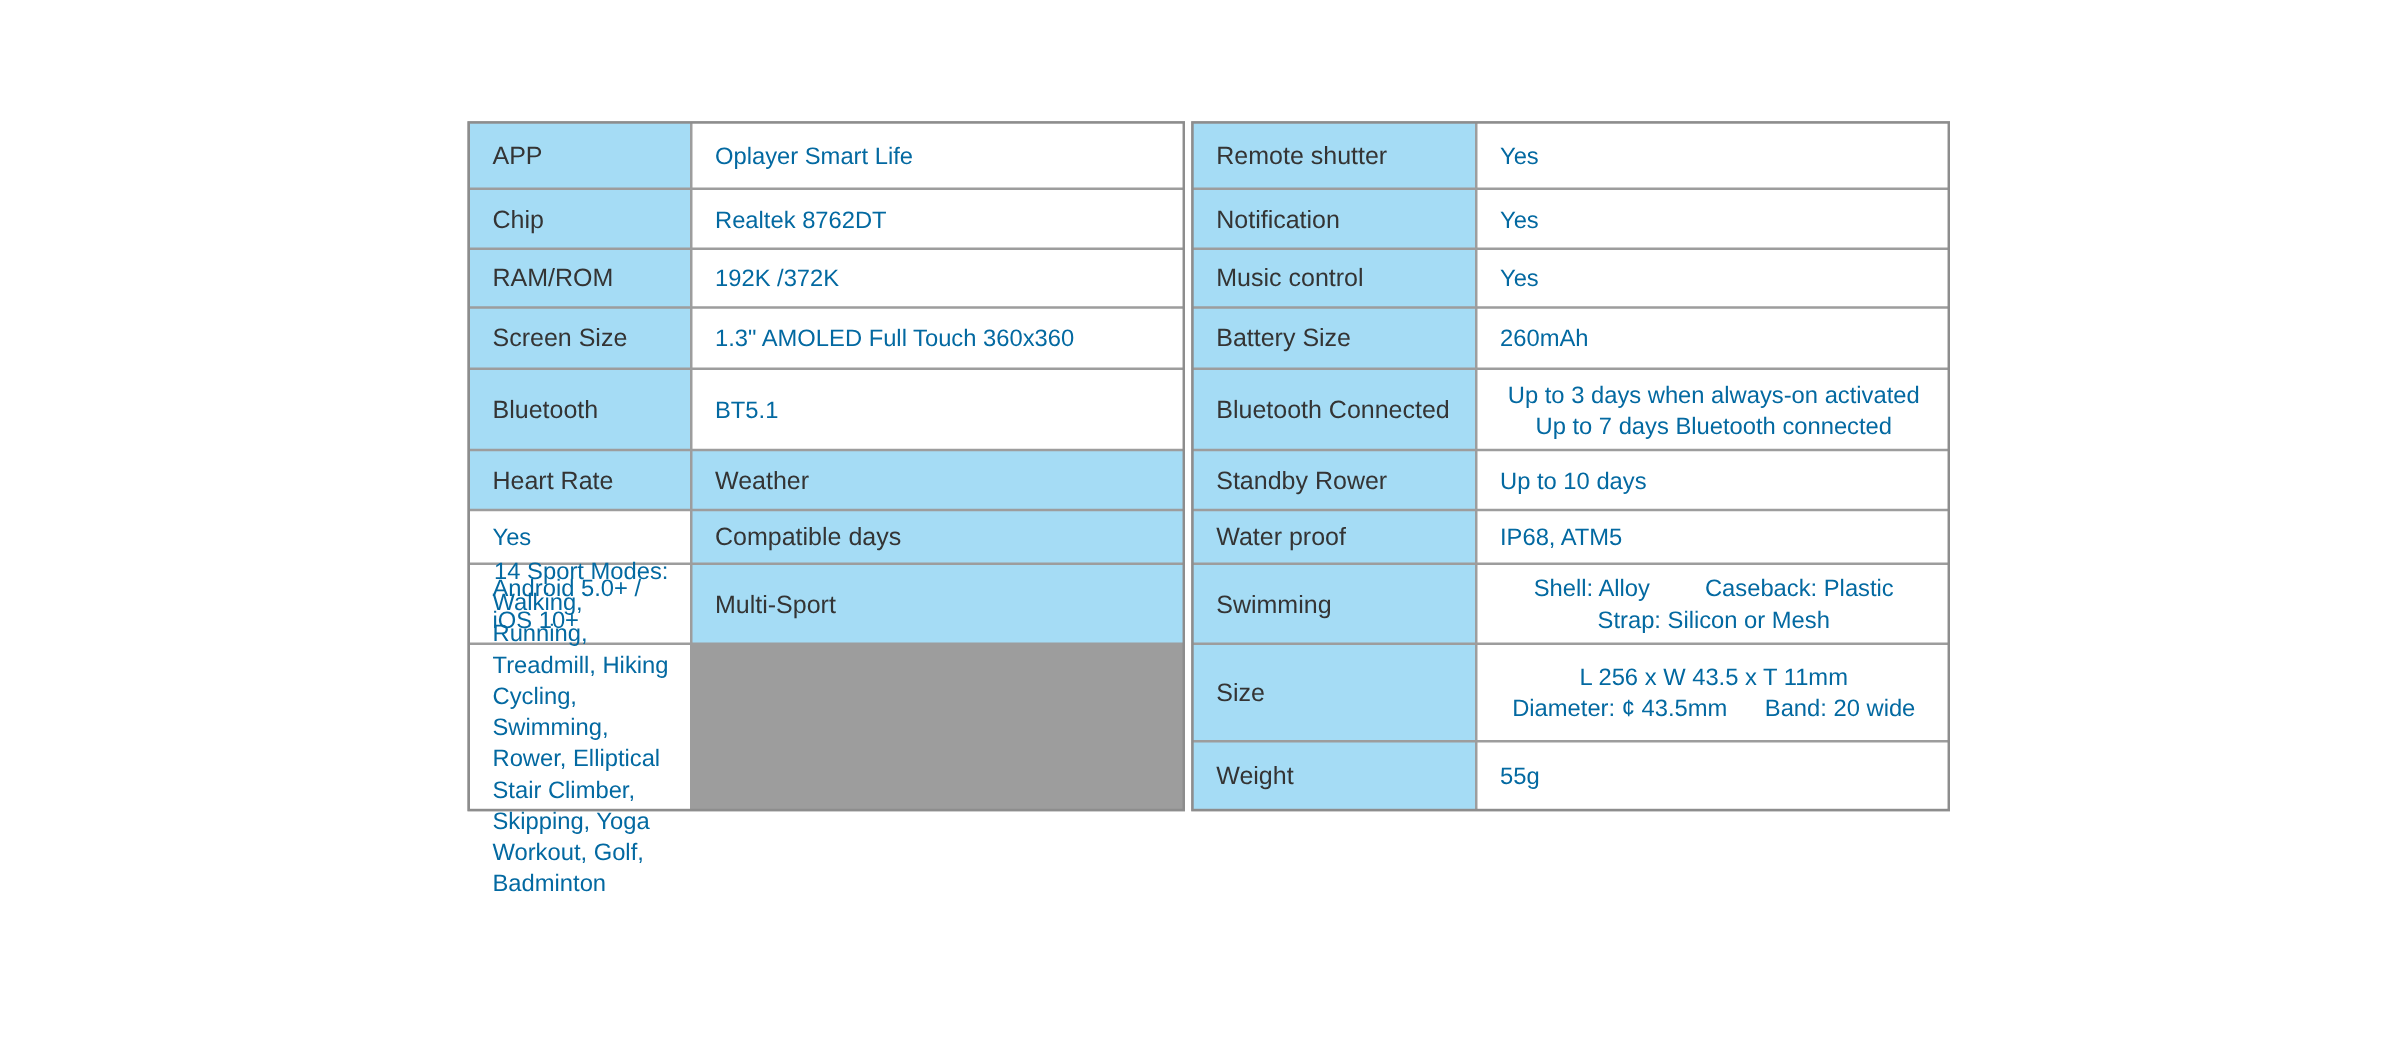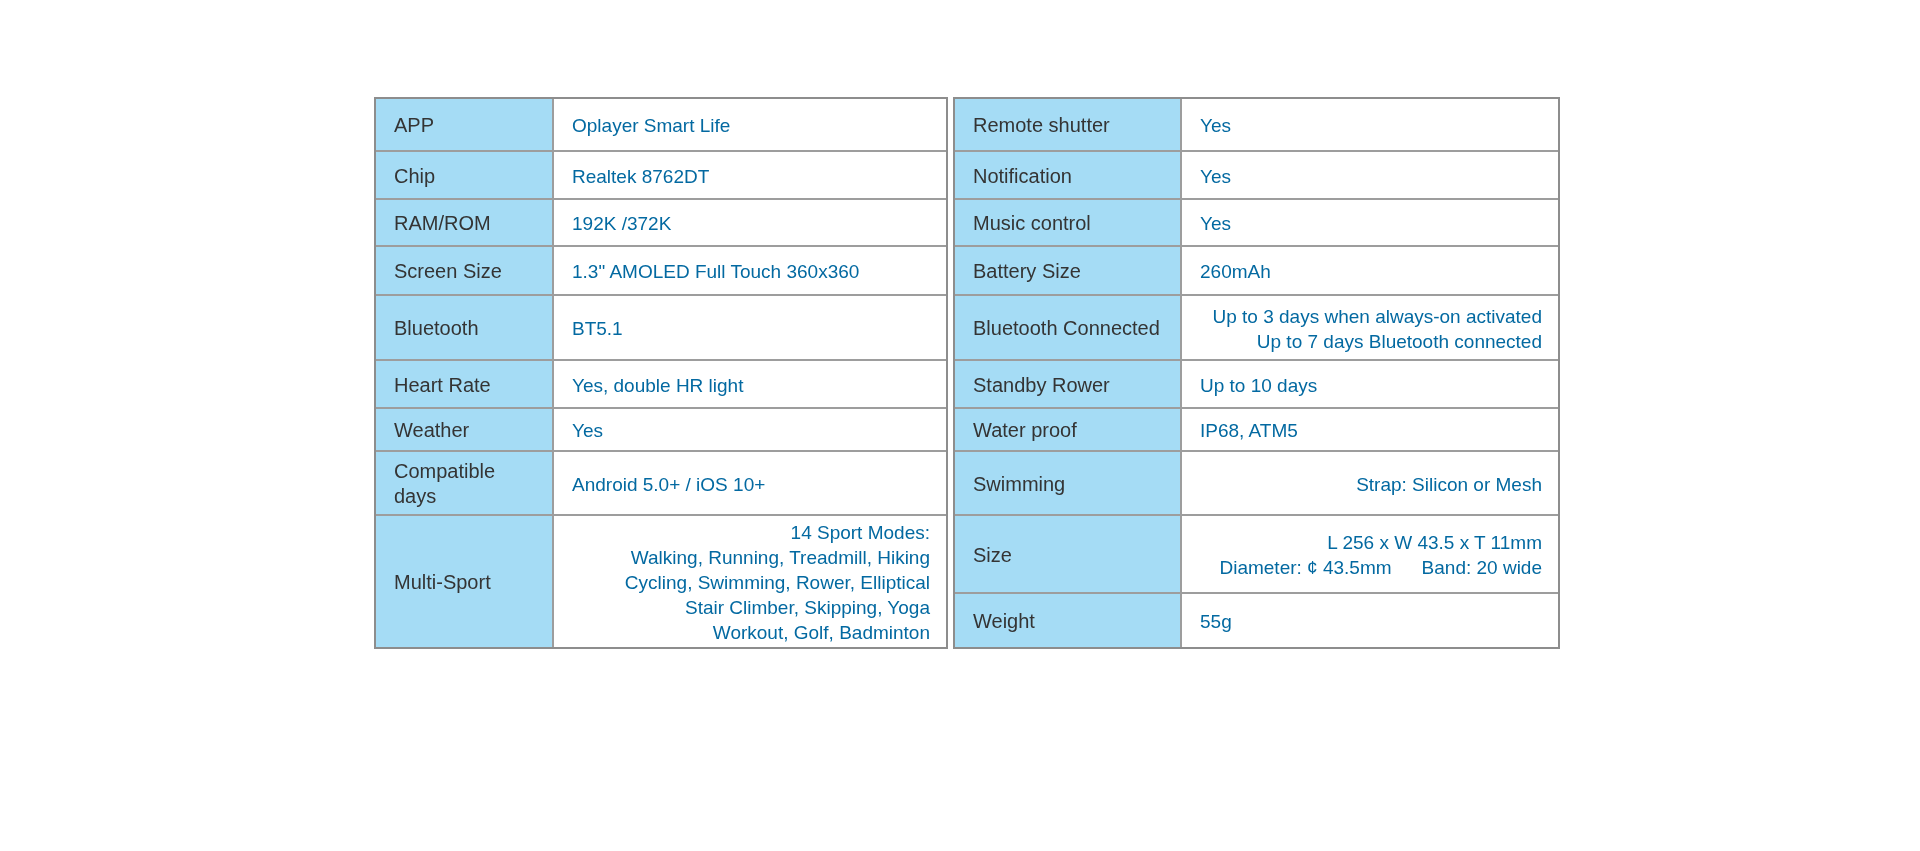--- a/index.html
+++ b/index.html
@@ -39,21 +39,21 @@
     line-height: 25px;
     color: #0369a1;
   }
   .cell.label {
     background: #a5dcf5;
     font-size: 20px;
     color: #343434;
   }
   .cell.multiline {
     flex-direction: column;
-    align-items: flex-end;
+    align-items: center;
     justify-content: center;
   }
   .cell .line { display: flex; }
   .cell .line .part + .part { margin-left: 44px; }
   .cell .line.size-line .part + .part { margin-left: 30px; }
 </style>
 </head>
 <body>
 
 <div class="stage">
@@ -69,21 +69,20 @@
       <div class="cell label">RAM/ROM</div>
       <div class="cell">192K /372K</div>
 
       <div class="cell label">Screen Size</div>
       <div class="cell">1.3" AMOLED Full Touch 360x360</div>
 
       <div class="cell label">Bluetooth</div>
       <div class="cell">BT5.1</div>
 
       <div class="cell label">Heart Rate</div>
-      <div class="cell">Yes, double HR light</div>
 
       <div class="cell label">Weather</div>
       <div class="cell">Yes</div>
 
       <div class="cell label">Compatible days</div>
       <div class="cell">Android 5.0+ / iOS 10+</div>
 
       <div class="cell label">Multi-Sport</div>
       <div class="cell multiline">
         <span class="line">14 Sport Modes:</span>
@@ -114,20 +113,24 @@
       </div>
 
       <div class="cell label">Standby Rower</div>
       <div class="cell">Up to 10 days</div>
 
       <div class="cell label">Water proof</div>
       <div class="cell">IP68, ATM5</div>
 
       <div class="cell label">Swimming</div>
       <div class="cell multiline">
+        <span class="line">
+          <span class="part">Shell: Alloy</span>
+          <span class="part">Caseback: Plastic</span>
+        </span>
         <span class="line">Strap: Silicon or Mesh</span>
       </div>
 
       <div class="cell label">Size</div>
       <div class="cell multiline">
         <span class="line">L 256 x W 43.5 x T 11mm</span>
         <span class="line size-line">
           <span class="part">Diameter: ¢ 43.5mm</span>
           <span class="part">Band: 20 wide</span>
         </span>

